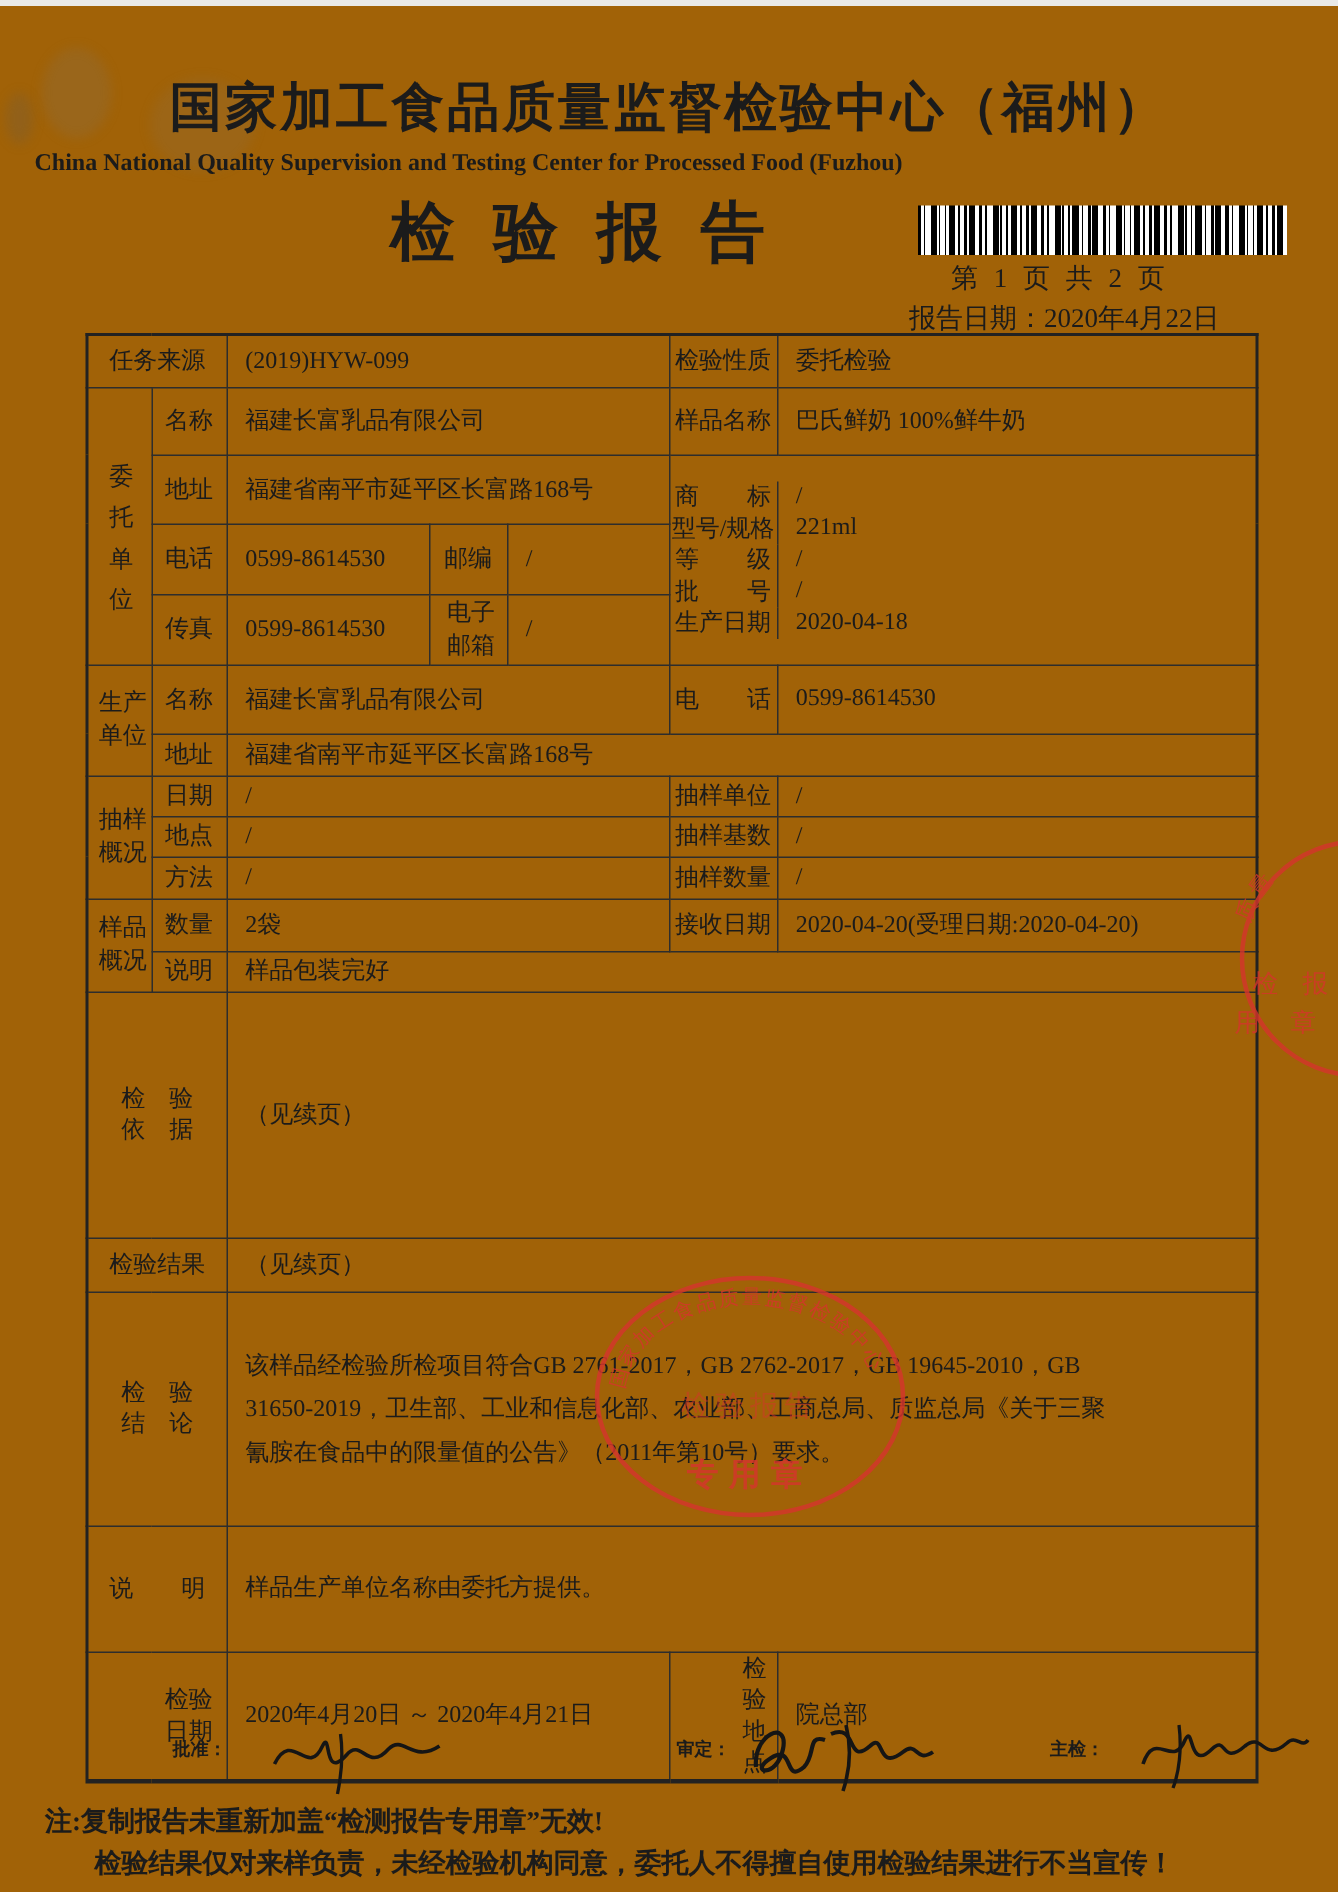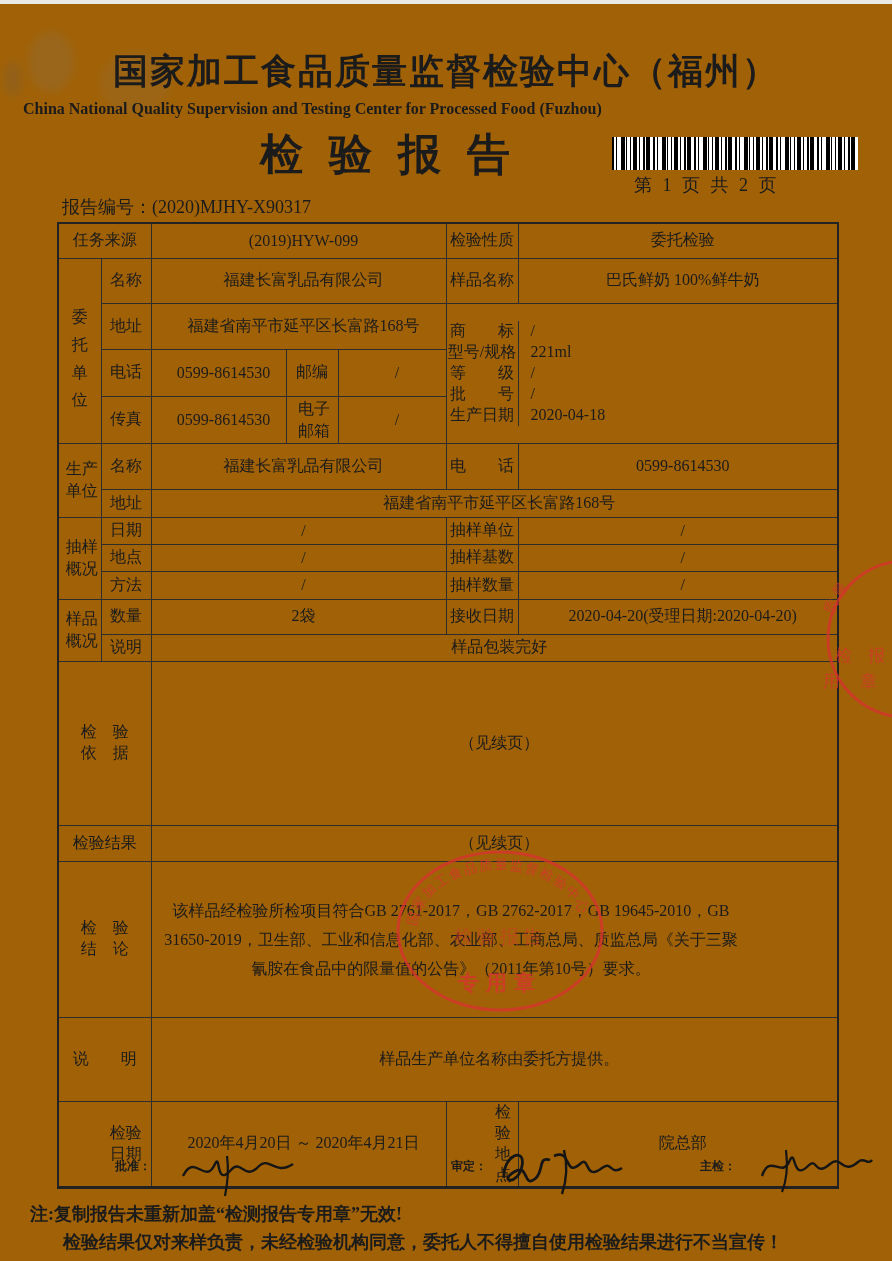--- a/index.html
+++ b/index.html
@@ -40,21 +40,21 @@
     border-collapse:collapse;table-layout:fixed;
     font-size:16px;
   }
   table.main td{
     border:1.6px solid #2d2d2d;padding:0 2px;
     overflow:hidden;vertical-align:middle;
   }
   table.main{border:2.5px solid #222;}
   tr.last td{border-bottom:3px solid #222;padding-left:44px;}
   .lc{text-align:center;}
-  .vc{padding-left:12px !important;text-align:center;}
+  .vc{padding-left:12px !important;}
   .vgroup{writing-mode:vertical-lr;text-orientation:upright;
     letter-spacing:28px;margin:0 auto;display:block;width:1em;line-height:1;}
   .g2{display:inline-block;width:36px;word-break:break-all;line-height:1.35;text-align:right;}
   .two-line{display:flex;flex-direction:column;align-items:center;}
   .tallcell{padding:0 !important;}
   .tgrid{display:grid;grid-template-columns:72px 1fr;height:100%;}
   .tgrid .tl{border-right:1.6px solid #2d2d2d;display:flex;align-items:center;justify-content:center;}
   .tgrid .tv{display:flex;align-items:center;padding-left:12px;}
   .concl{max-width:575px;line-height:29px;padding:6px 0;}
   .note-cell{line-height:26px;}
@@ -76,21 +76,21 @@
 
   <div class="smudge sm1"></div>
   <div class="smudge sm2"></div>
   <div class="smudge sm3"></div>
 
   <div class="hdr-org">国家加工食品质量监督检验中心（福州）</div>
   <div class="hdr-org-en">China National Quality Supervision and Testing Center for Processed Food (Fuzhou)</div>
   <div class="hdr-title">检验报告</div>
   <div class="barcode"></div>
   <div class="pageinfo">第 1 页  共 2 页</div>
-  <div class="repno">报告编号：(2020)MJHY-X90317</div>
+  <div class="repdate">报告日期：2020年4月22日</div>
 
   <table class="main">
     <colgroup>
       <col style="width:43px">
         <col style="width:50px">
         <col style="width:135px">
       <col style="width:52px">
         <col style="width:108px">
         <col style="width:72px">
         <col style="width:320px">

